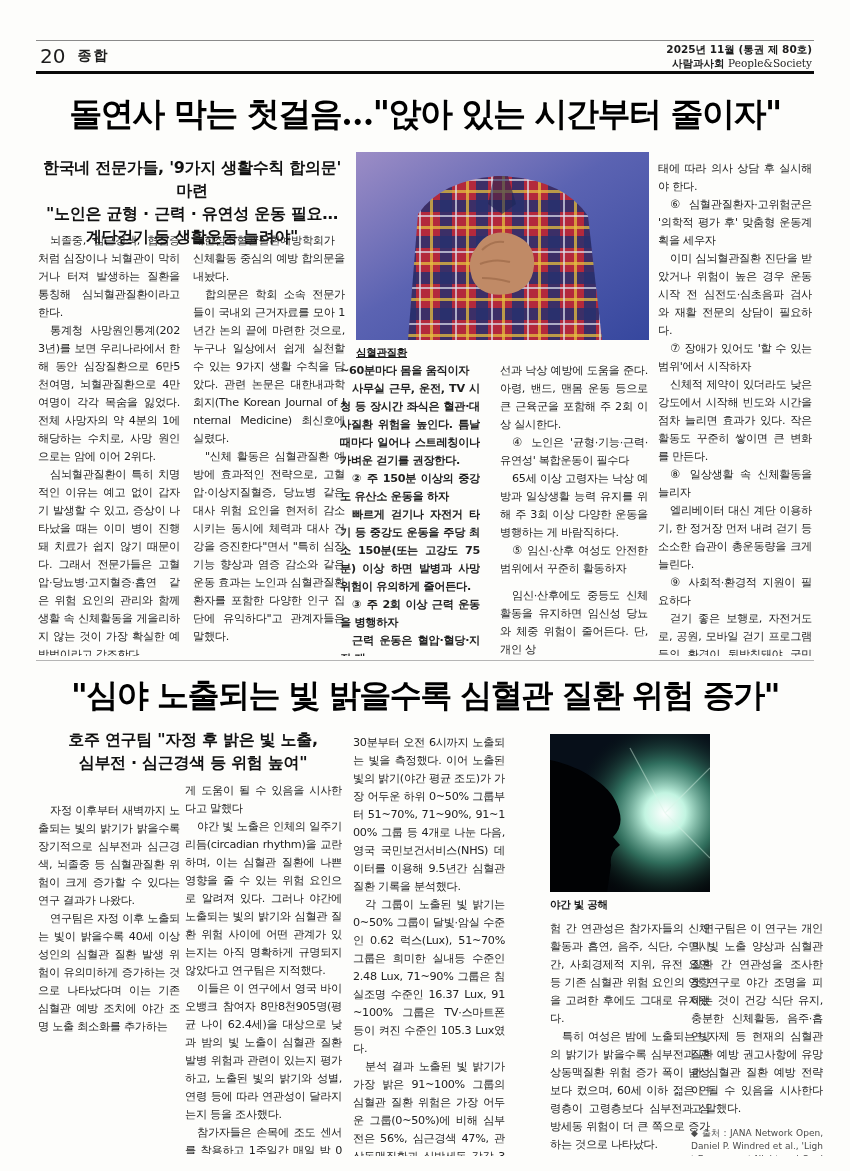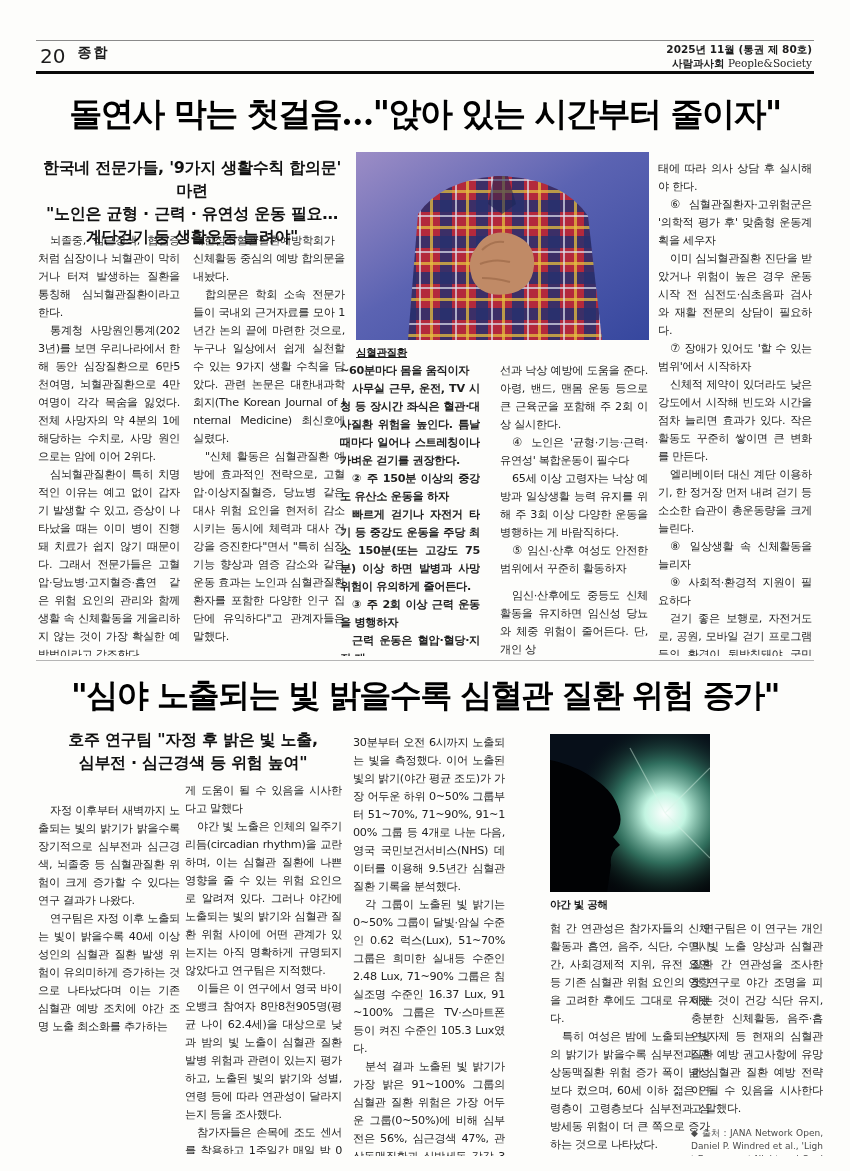--- a/index.html
+++ b/index.html
@@ -1,21 +1,21 @@
 <!DOCTYPE html>
 <html><head>
 <meta charset="utf-8">
 <style>
   html,body{margin:0;padding:0;background:#e8e8e8;}
   .page{position:relative;width:850px;height:1171px;background:#fdfdfb;margin:0 auto;
         font-family:"DejaVu Sans","Liberation Sans",sans-serif;color:#1c1c1c;overflow:hidden;}
   
   .rule-thin{position:absolute;left:36px;right:36px;top:40px;height:1px;background:#8a8a8a;}
   .rule-thick{position:absolute;left:36px;right:36px;top:71px;height:3px;background:#0a0a0a;}
-  .hdr-left{position:absolute;left:40px;top:44px;display:flex;align-items:flex-start;gap:12px;}
+  .hdr-left{position:absolute;left:40px;top:44px;display:flex;align-items:center;gap:12px;}
   .hdr-pagenum{font-size:20px;font-weight:400;letter-spacing:0;}
   .hdr-section{font-size:14px;font-weight:700;letter-spacing:2px;}
   .hdr-right{position:absolute;right:38px;top:42px;text-align:right;font-size:10.5px;
              font-weight:700;line-height:14px;}
   .hdr-right .en{font-family:"DejaVu Serif","Liberation Serif",serif;font-weight:400;}
   
   .headline{position:absolute;left:36px;right:36px;text-align:center;font-weight:800;
             font-size:33px;letter-spacing:-1.5px;color:#000;
             font-family:"DejaVu Serif","Liberation Serif",serif;white-space:nowrap;}
   #headline1{top:92px;}
@@ -118,22 +118,22 @@
         <p data-interactable="false">⑤ 임신·산후 여성도 안전한 범위에서 꾸준히 활동하자</p>
         <div class="pgap" data-interactable="false"></div>
         <p data-interactable="false">임신·산후에도 중등도 신체활동을 유지하면 임신성 당뇨와 체중 위험이 줄어든다. 단, 개인 상</p>
       </div>
     <div class="col" style="left:620px;top:10px;width:154px;height:496px;" data-interactable="false">
         <p class="cont" data-interactable="false">태에 따라 의사 상담 후 실시해야 한다.</p>
         <p data-interactable="false">⑥ 심혈관질환자·고위험군은 '의학적 평가 후' 맞춤형 운동계획을 세우자</p>
         <p data-interactable="false">이미 심뇌혈관질환 진단을 받았거나 위험이 높은 경우 운동 시작 전 심전도·심초음파 검사와 재활 전문의 상담이 필요하다.</p>
         <p data-interactable="false">⑦ 장애가 있어도 '할 수 있는 범위'에서 시작하자</p>
         <p data-interactable="false">신체적 제약이 있더라도 낮은 강도에서 시작해 빈도와 시간을 점차 늘리면 효과가 있다. 작은 활동도 꾸준히 쌓이면 큰 변화를 만든다.</p>
+        <p data-interactable="false">⑧ 일상생활 속 신체활동을 늘리자</p>
         <p data-interactable="false">엘리베이터 대신 계단 이용하기, 한 정거장 먼저 내려 걷기 등 소소한 습관이 총운동량을 크게 늘린다.</p>
-        <p data-interactable="false">⑧ 일상생활 속 신체활동을 늘리자</p>
         <p data-interactable="false">⑨ 사회적·환경적 지원이 필요하다</p>
         <p data-interactable="false">걷기 좋은 보행로, 자전거도로, 공원, 모바일 걷기 프로그램 등의 환경이 뒷받침돼야 국민 활동량이 늘어난다. 정부와 지자체의 역할이 중요하다.</p>
       </div>
   </div>
 
   <div class="sep" data-interactable="false"></div>
 
   <div class="headline" id="headline2" data-interactable="false">"심야 노출되는 빛 밝을수록 심혈관 질환 위험 증가"</div>
 
   <div class="art" id="art2" data-interactable="false">

